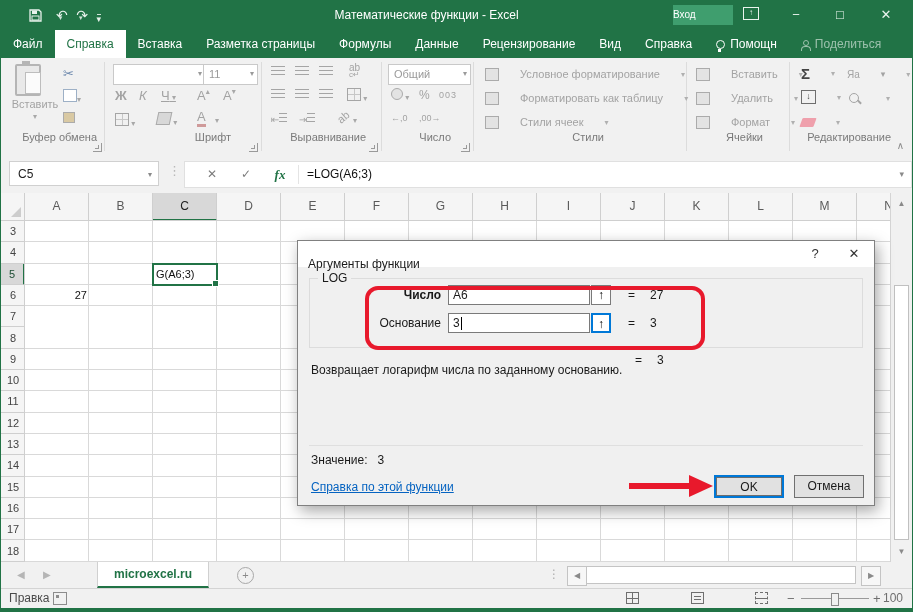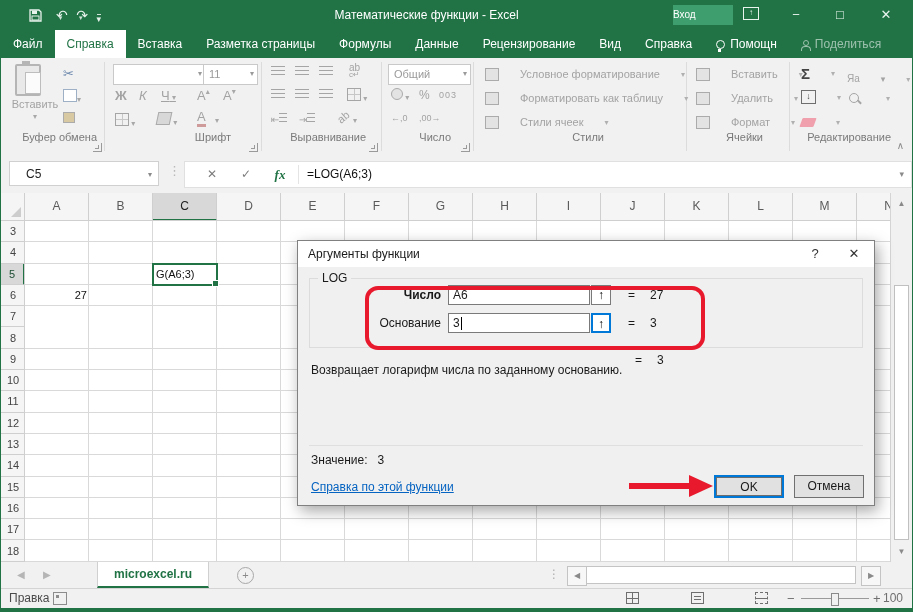--- a/index.html
+++ b/index.html
@@ -48,21 +48,21 @@
   .eraser{display:inline-block;width:14px;height:9px;background:#efa0ac;transform:skewX(-20deg);border-radius:1px;}
   .sigma{color:#444;font-size:15px;font-weight:bold;}
   .filldown{display:inline-block;width:13px;height:12px;border:1px solid #6e6e6e;color:#444;font-size:9px;text-align:center;line-height:11px;}
   .mag{display:inline-block;width:8px;height:8px;border:1.5px solid #a5a5a5;border-radius:50%;position:relative;}
   .mag:after{content:"";position:absolute;left:7px;top:7px;width:5px;height:1.5px;background:#a5a5a5;transform:rotate(45deg);}
   .ritem{position:absolute;height:20px;display:flex;align-items:center;gap:21px;white-space:nowrap;color:#a3a3a3;font-size:11px;}
   .ritem .ar{font-size:8px;color:#b0b0b0;}
   .collapse-ribbon{position:absolute;right:8px;bottom:4px;color:#8a8a8a;font-size:10px;}
   
   .fbar{position:absolute;left:0;top:155px;right:0;height:38px;background:#f1f1f1;}
-  .namebox{position:absolute;left:8px;top:6px;width:150px;height:25px;background:#fff;border:1px solid #d0d0d0;font-size:12px;color:#222;line-height:25px;padding-left:16px;box-sizing:border-box;}
+  .namebox{position:absolute;left:8px;top:6px;width:150px;height:25px;background:#fff;border:1px solid #d0d0d0;font-size:12px;color:#222;line-height:25px;padding-left:8px;box-sizing:border-box;}
   .namebox .ar{position:absolute;right:6px;top:0;font-size:8px;color:#8a8a8a;}
   .fsep{position:absolute;left:167px;top:8px;color:#b9b9b9;font-size:13px;letter-spacing:0;}
   .fpanel{position:absolute;left:183px;top:6px;right:0px;height:25px;background:#fff;border:1px solid #e0e0e0;}
   .fbtn{position:absolute;top:0;height:25px;width:30px;text-align:center;line-height:25px;font-size:12px;color:#7c7c7c;}
   .fx{color:#217346;font-style:italic;font-weight:bold;font-family:"Liberation Serif",serif;font-size:13px;}
   .fdivider{position:absolute;left:113px;top:3px;bottom:3px;width:1px;background:#e4e4e4;}
   .ftext{position:absolute;left:122px;top:0;line-height:25px;font-size:12px;color:#111;}
   .fchev{position:absolute;right:7px;top:0;line-height:25px;font-size:9px;color:#8a8a8a;}
   
   .colheads{position:absolute;left:24px;top:193px;width:866px;height:28px;overflow:hidden;background:#f5f5f5;border-bottom:1px solid #cfcfcf;box-sizing:border-box;}
@@ -100,21 +100,21 @@
   .viewic.pbreak{background:linear-gradient(#6f6f6f,#6f6f6f) 0 center/100% 1px no-repeat;border-style:dashed;}
   .zoomline{position:absolute;left:800px;top:9px;width:68px;height:1px;background:#9a9a9a;}
   .zoomtick{position:absolute;left:833px;top:5px;width:1px;height:9px;background:#9a9a9a;}
   .zoomthumb{position:absolute;left:830px;top:4px;width:6px;height:11px;background:#f1f1f1;border:1px solid #8a8a8a;}
   .zoomsign{position:absolute;top:0px;color:#6f6f6f;font-size:13px;line-height:19px;}
   .zoomlevel{position:absolute;left:882px;top:0;line-height:19px;color:#6f6f6f;}
   .greenline{position:absolute;left:0;right:0;top:608px;height:4px;background:#217346;}
   
   .dialog{position:absolute;left:296px;top:240px;width:578px;height:266px;background:#f0f0f0;border:1px solid #808080;box-shadow:3px 5px 14px rgba(0,0,0,.35);box-sizing:border-box;z-index:40;font-size:12px;color:#1a1a1a;}
   .dtitle{position:absolute;left:0;top:0;right:0;height:26px;background:#fff;}
-  .dtitle .t{position:absolute;left:10px;line-height:26px;}
+  .dtitle .t{position:absolute;left:10px;line-height:26px;margin-top:10px;}
   .dhelp{position:absolute;left:502px;top:0;width:30px;text-align:center;line-height:26px;color:#333;font-size:13px;}
   .dclose{position:absolute;left:540px;top:0;width:32px;text-align:center;line-height:26px;color:#333;font-size:13px;}
   .dgroup{position:absolute;left:11px;top:37px;width:554px;height:70px;border:1px solid #dcdcdc;box-sizing:border-box;}
   .dgroup .glab{position:absolute;left:8px;top:-8px;background:#f0f0f0;padding:0 4px;}
   .dlg-row{display:flex;align-items:center;height:24px;margin-top:4px;}
   .dlg-lab{width:131px;text-align:right;padding-right:7px;}
   .dlg-lab.b{font-weight:bold;}
   .dlg-input{width:142px;height:20px;background:#fff;border:1px solid #7a7a7a;display:flex;align-items:center;padding-left:4px;box-sizing:border-box;}
   .caret{display:inline-block;width:1px;height:13px;background:#000;margin-left:1px;}
   .dlg-collapse{width:20px;height:20px;border:1px solid #7a7a7a;background:#fff;margin-left:1px;text-align:center;line-height:18px;font-weight:bold;font-size:12px;box-sizing:border-box;color:#000;}
@@ -302,21 +302,21 @@
           <span>Формат</span>
           <span class="ar">▾</span>
         </div>
       </div>
     <div class="glabel" style="left:712px;width:50px;">Ячейки</div>
 
     <div class="ritem" style="left:800px;top:5px;">
         <span class="sigma">Σ</span>
         <span class="ar">▾</span>
       </div>
-    <div class="ritem" style="left:846px;top:6px;align-items:flex-end;">
+    <div class="ritem" style="left:846px;top:6px;">
         <span style="font-size:10px;">Яа</span>
         <span style="font-size:9px;">▾</span>
         <span class="ar">▾</span>
       </div>
     <div class="ritem" style="left:800px;top:29px;">
         <span class="filldown">↓</span>
         <span class="ar">▾</span>
       </div>
     <div class="ritem" style="left:848px;top:30px;">
         <span class="mag"></span>

